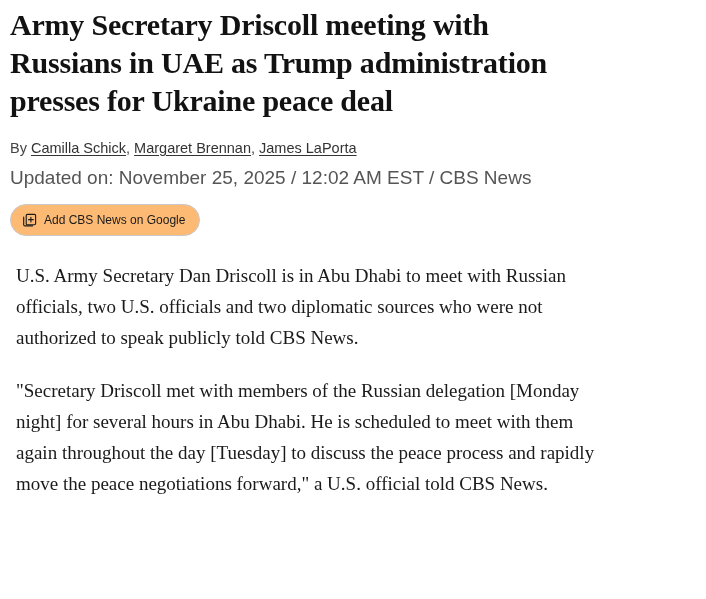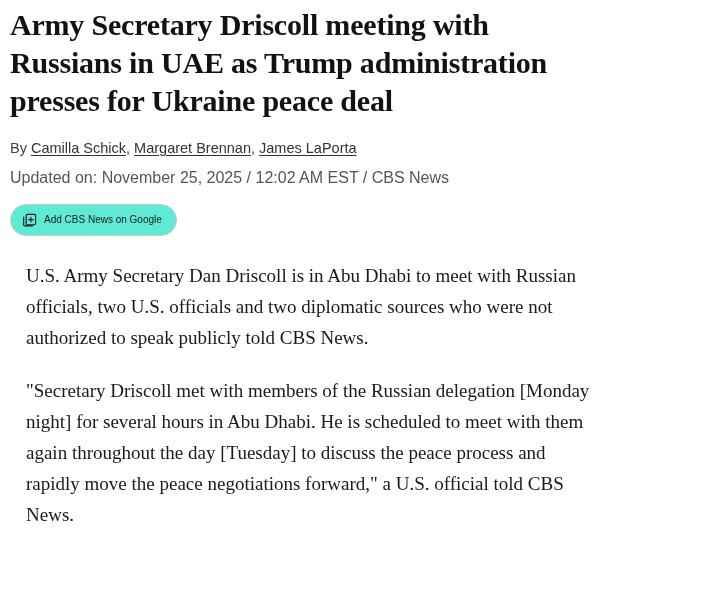--- a/index.html
+++ b/index.html
@@ -40,54 +40,54 @@
     color: #333333;
     text-decoration: underline;
     text-underline-offset: 2px;
     cursor: pointer;
   }
   .byline .sep {
     color: #444444;
   }
   .updated {
     font-family: "Liberation Sans", sans-serif;
-    font-size: 16px;
+    font-size: 19px;
     color: #555555;
     margin: 0 0 16px 0;
     line-height: 20px;
   }
   .follow-btn {
     display: inline-flex;
     align-items: center;
     gap: 7px;
     border: 1px solid #c9c9c9;
     border-radius: 18px;
-    background: #5eead4;
+    background: #fdba74;
     padding: 7px 14px 7px 11px;
     font-family: "Liberation Sans", sans-serif;
-    font-size: 10px;
+    font-size: 12px;
     color: #1a1a1a;
     cursor: pointer;
     line-height: 16px;
     margin-bottom: 24px;
   }
   .follow-btn .gicon {
     display: inline-block;
     width: 15px;
     height: 15px;
     position: relative;
     flex: 0 0 auto;
   }
   .follow-btn .gicon svg { display: block; }
   .body-text p {
     font-family: "Liberation Serif", serif;
     font-size: 19px;
     line-height: 31px;
     color: #1a1a1a;
-    margin: 0 0 22px 16px;
+    margin: 0 0 22px 6px;
     max-width: 686px;
   }
   .body-text p:last-child {
     margin-bottom: 0;
   }
 </style>
 </head>
 <body>
 
 <div class="article">

